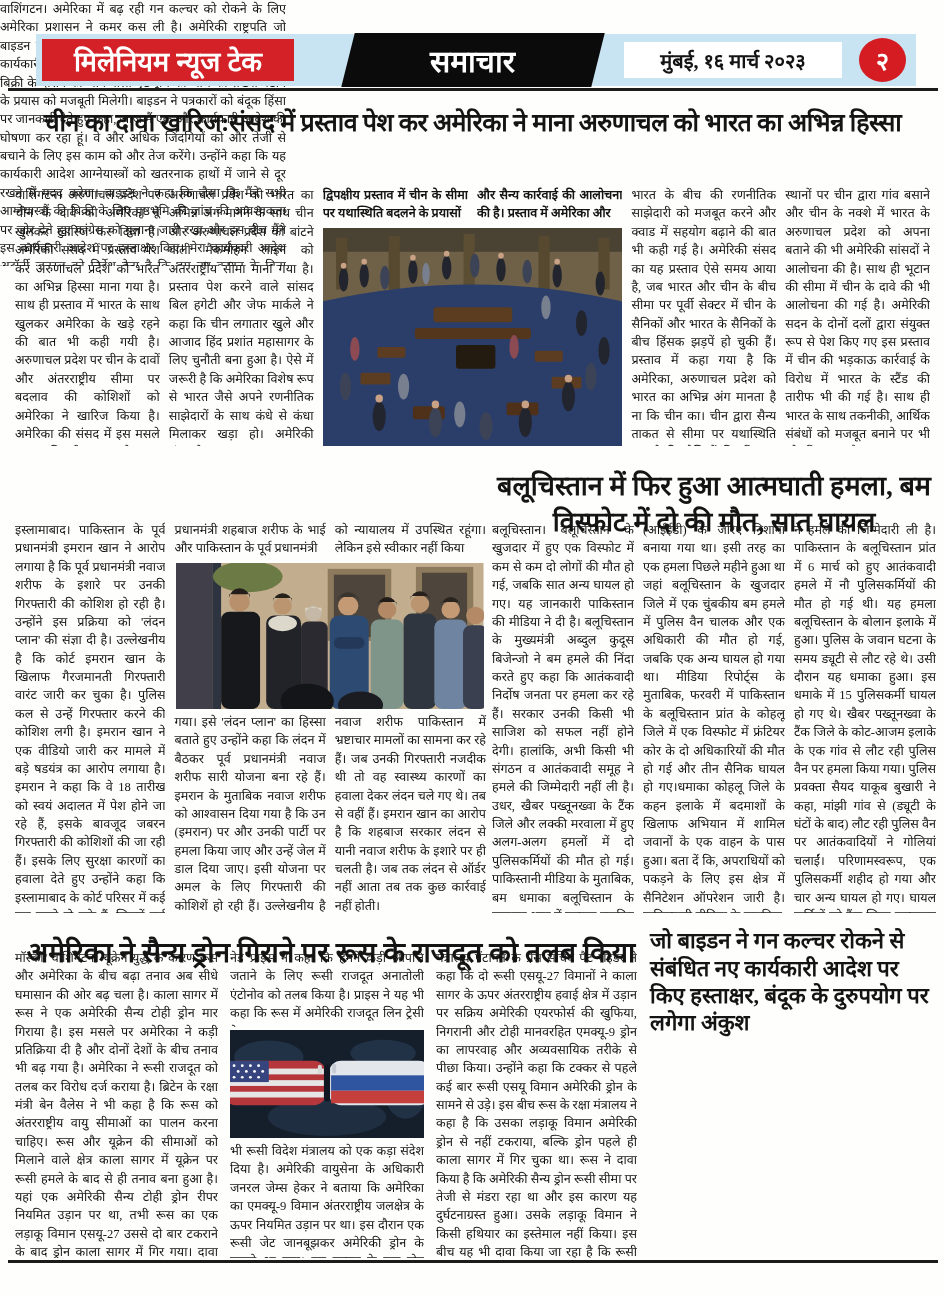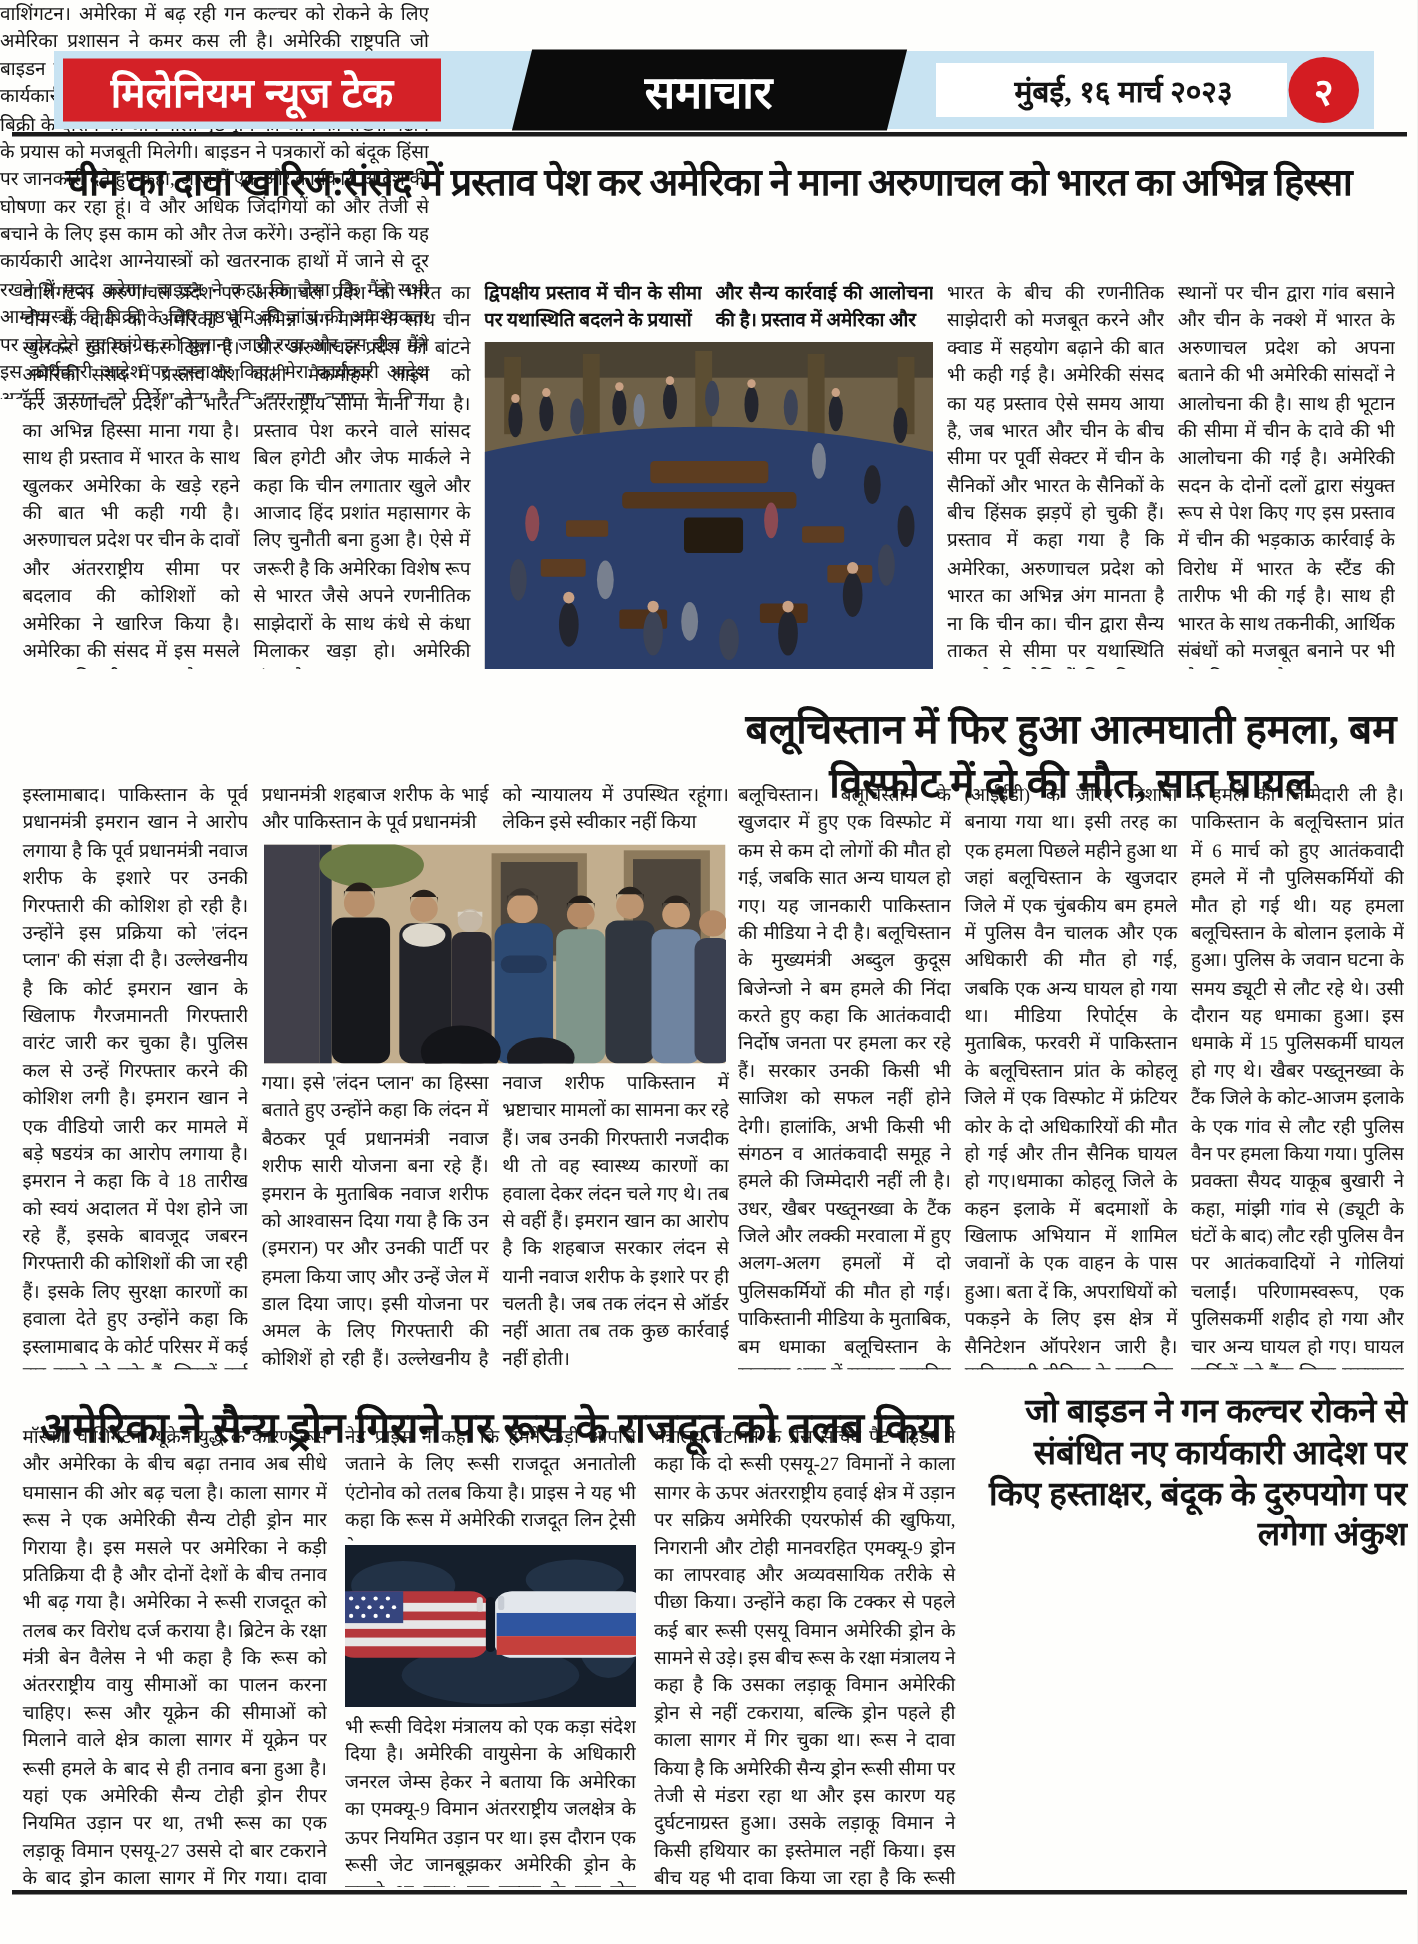--- a/index.html
+++ b/index.html
@@ -9,32 +9,32 @@
   
   .strip{position:absolute;left:36px;top:34px;width:880px;height:52px;background:#c8e3f2;}
   .masthead{position:absolute;left:6px;top:5px;width:252px;height:42px;background:#d42127;
             color:#fff;font-weight:bold;font-size:27px;display:flex;align-items:center;justify-content:center;
             font-family:"Liberation Sans","DejaVu Sans",sans-serif;white-space:nowrap;}
   .section-box{position:absolute;left:312px;top:-1px;width:250px;height:54px;background:#0b0b0b;
                transform:skewX(-14deg);display:flex;align-items:center;justify-content:center;}
   .section-label{transform:skewX(14deg);color:#fff;font-weight:bold;font-size:30px;
                  font-family:"Liberation Sans","DejaVu Sans",sans-serif;white-space:nowrap;}
   .date-box{position:absolute;left:588px;top:8px;width:218px;height:36px;background:#fff;
-            display:flex;align-items:center;justify-content:center;font-weight:bold;font-size:20px;white-space:nowrap;padding-left:16px;}
+            display:flex;align-items:center;justify-content:center;font-weight:bold;font-size:20px;white-space:nowrap;}
   .page-circle{position:absolute;right:10px;top:4px;width:47px;height:44px;border-radius:50%;
                background:#d41c22;color:#fff;display:flex;align-items:center;justify-content:center;
                font-size:25px;font-weight:bold;}
   .rule{position:absolute;left:8px;width:930px;height:3px;background:#1b1b1b;}
   .rule.top{top:88px;} .rule.bottom{top:1260px;}
 
   
   .headline-xl{position:absolute;left:12px;top:92px;width:921px;text-align:center;
                font-size:25px;font-weight:bold;line-height:1.12;letter-spacing:-0.5px;}
   .headline-md{position:absolute;text-align:center;font-weight:bold;font-size:27px;line-height:1.3;}
-  .headline-sm{position:absolute;text-align:right;font-weight:bold;font-size:22px;line-height:1.24;}
+  .headline-sm{position:absolute;text-align:left;font-weight:bold;font-size:22px;line-height:1.24;}
 
   
   .cols{position:absolute;display:flex;gap:9px;overflow:hidden;}
   .col{flex:1;overflow:hidden;}
   .body-text{font-size:12.6px;line-height:1.46;text-align:justify;text-justify:inter-word;}
   .dateline{font-weight:normal;}
   .mid{display:flex;flex-direction:column;overflow:hidden;}
   .mid-tops{display:flex;gap:9px;overflow:hidden;flex:0 0 auto;}
   .mid-tops .col{overflow:hidden;}
   .photo{flex:0 0 auto;width:100%;}

